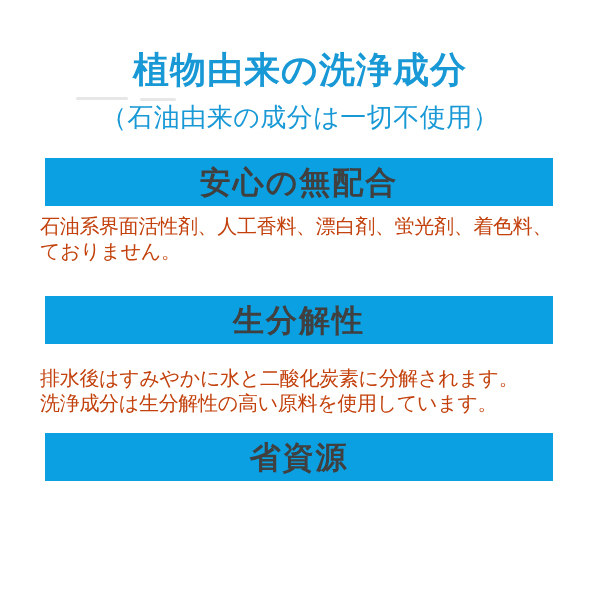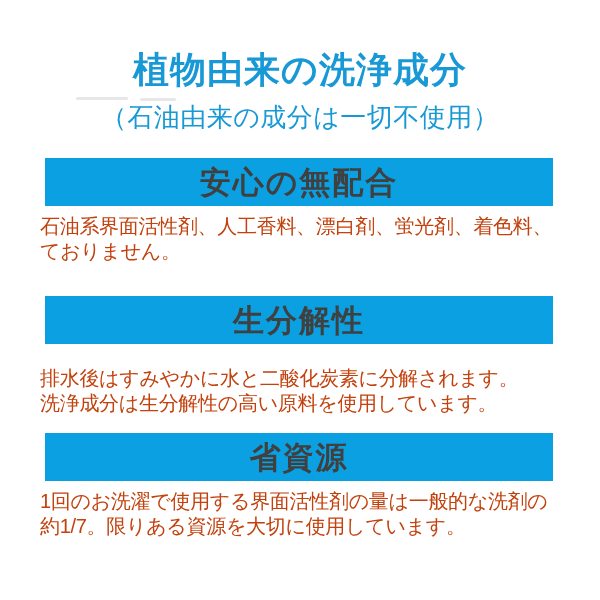--- a/index.html
+++ b/index.html
@@ -107,18 +107,14 @@
     <span class="banner-label">生分解性</span>
   </div>
   <div class="body-text body-2">
     <div class="body-line">排水後はすみやかに水と二酸化炭素に分解されます。</div>
     <div class="body-line">洗浄成分は生分解性の高い原料を使用しています。</div>
   </div>
 
   <div class="banner banner-3">
     <span class="banner-label">省資源</span>
   </div>
-  <div class="body-text body-3">
-    <div class="body-line">1回のお洗濯で使用する界面活性剤の量は一般的な洗剤の</div>
-    <div class="body-line">約1/7。限りある資源を大切に使用しています。</div>
-  </div>
 
 </div>
 
 </body></html>

